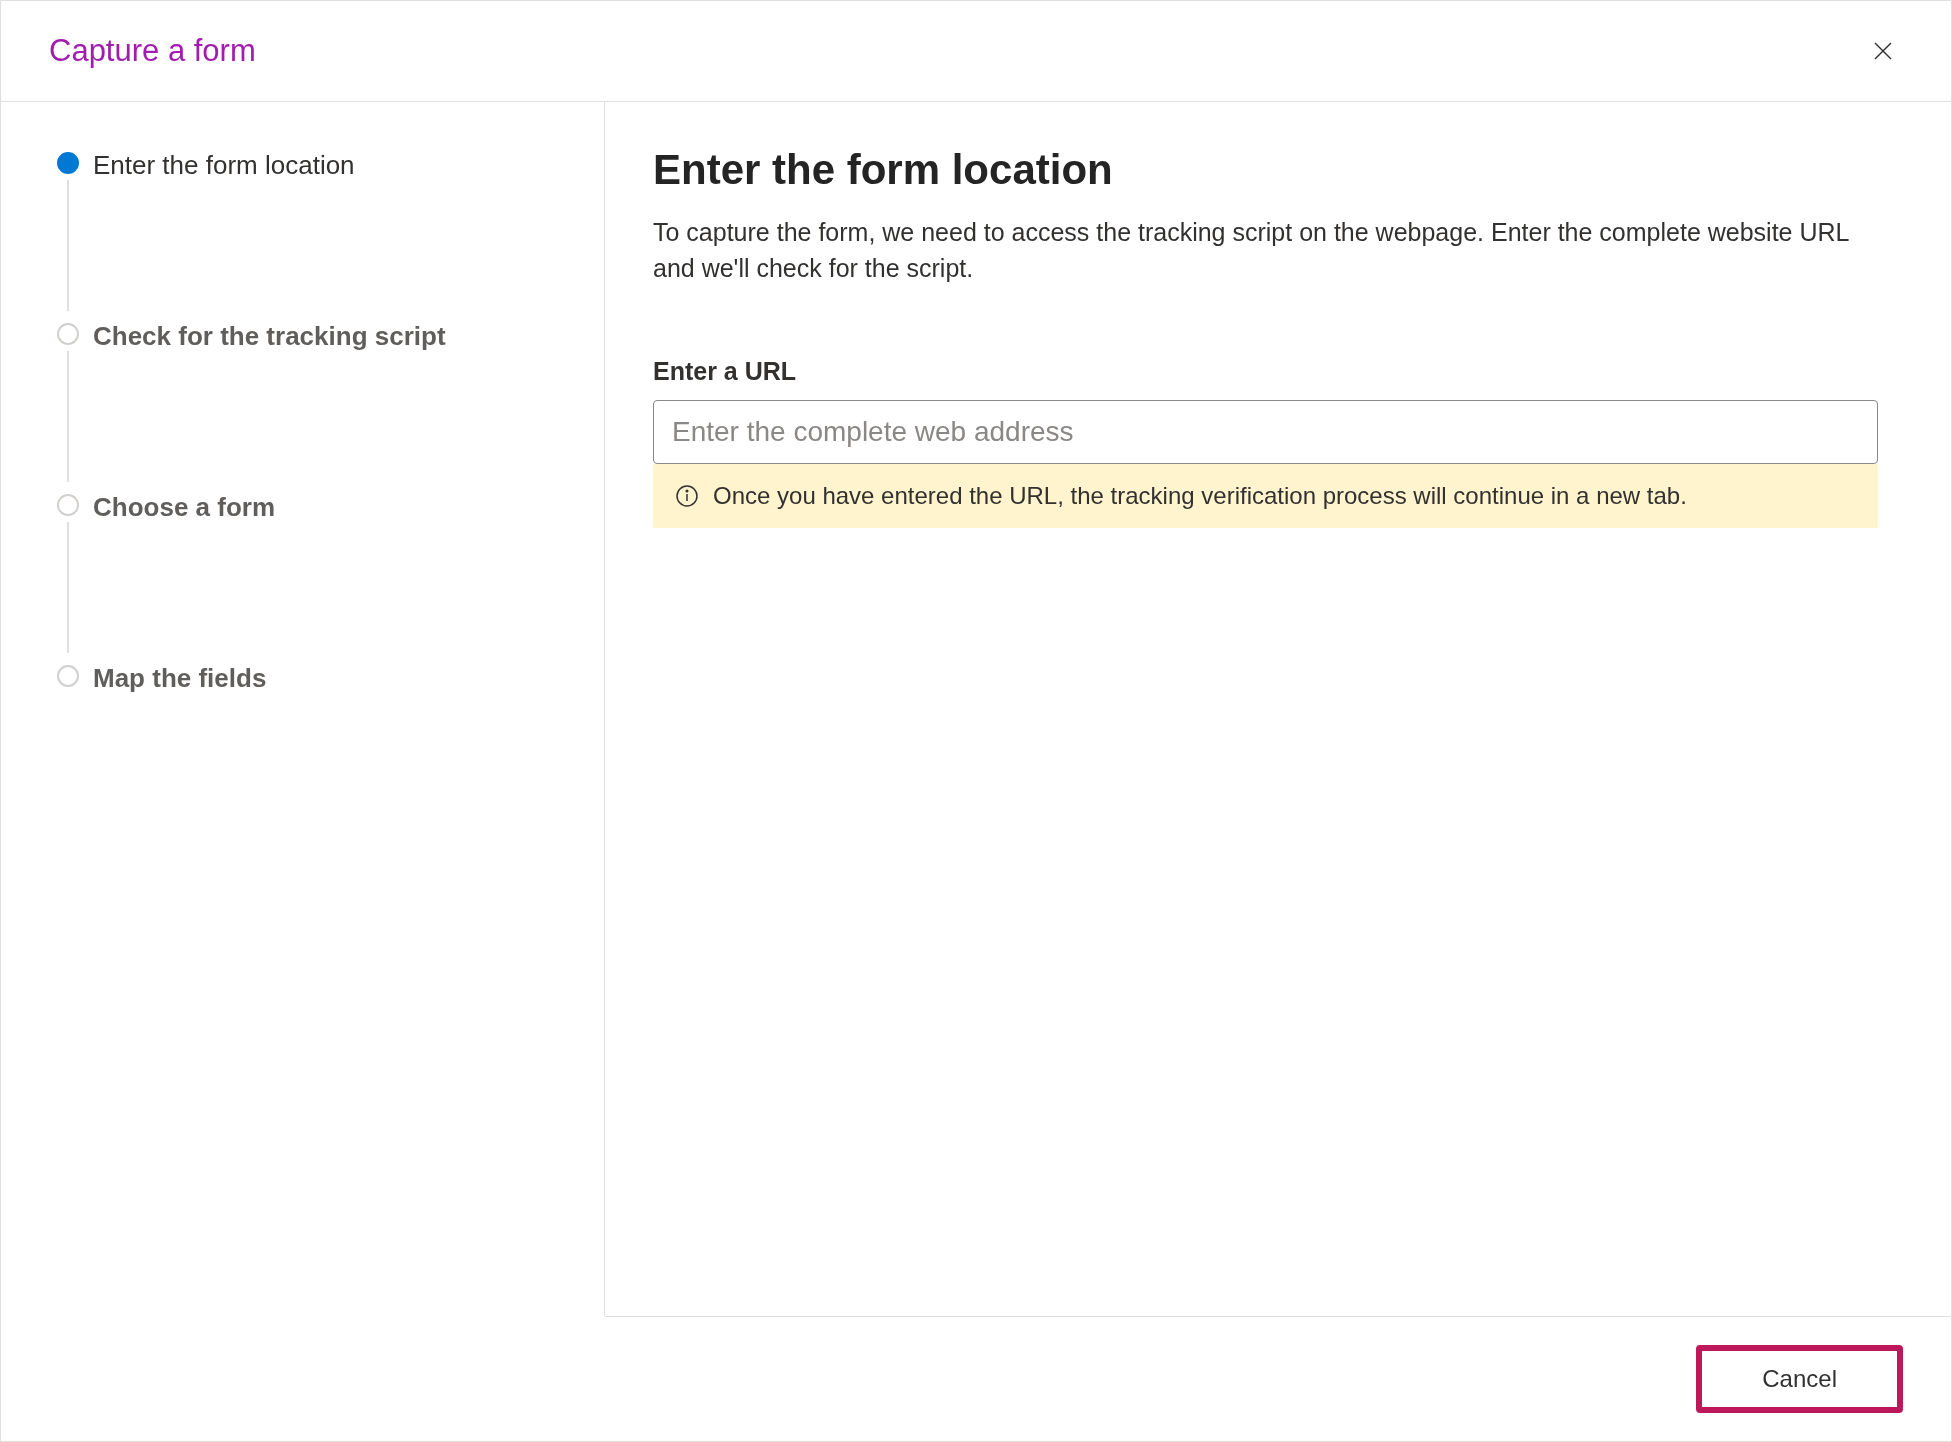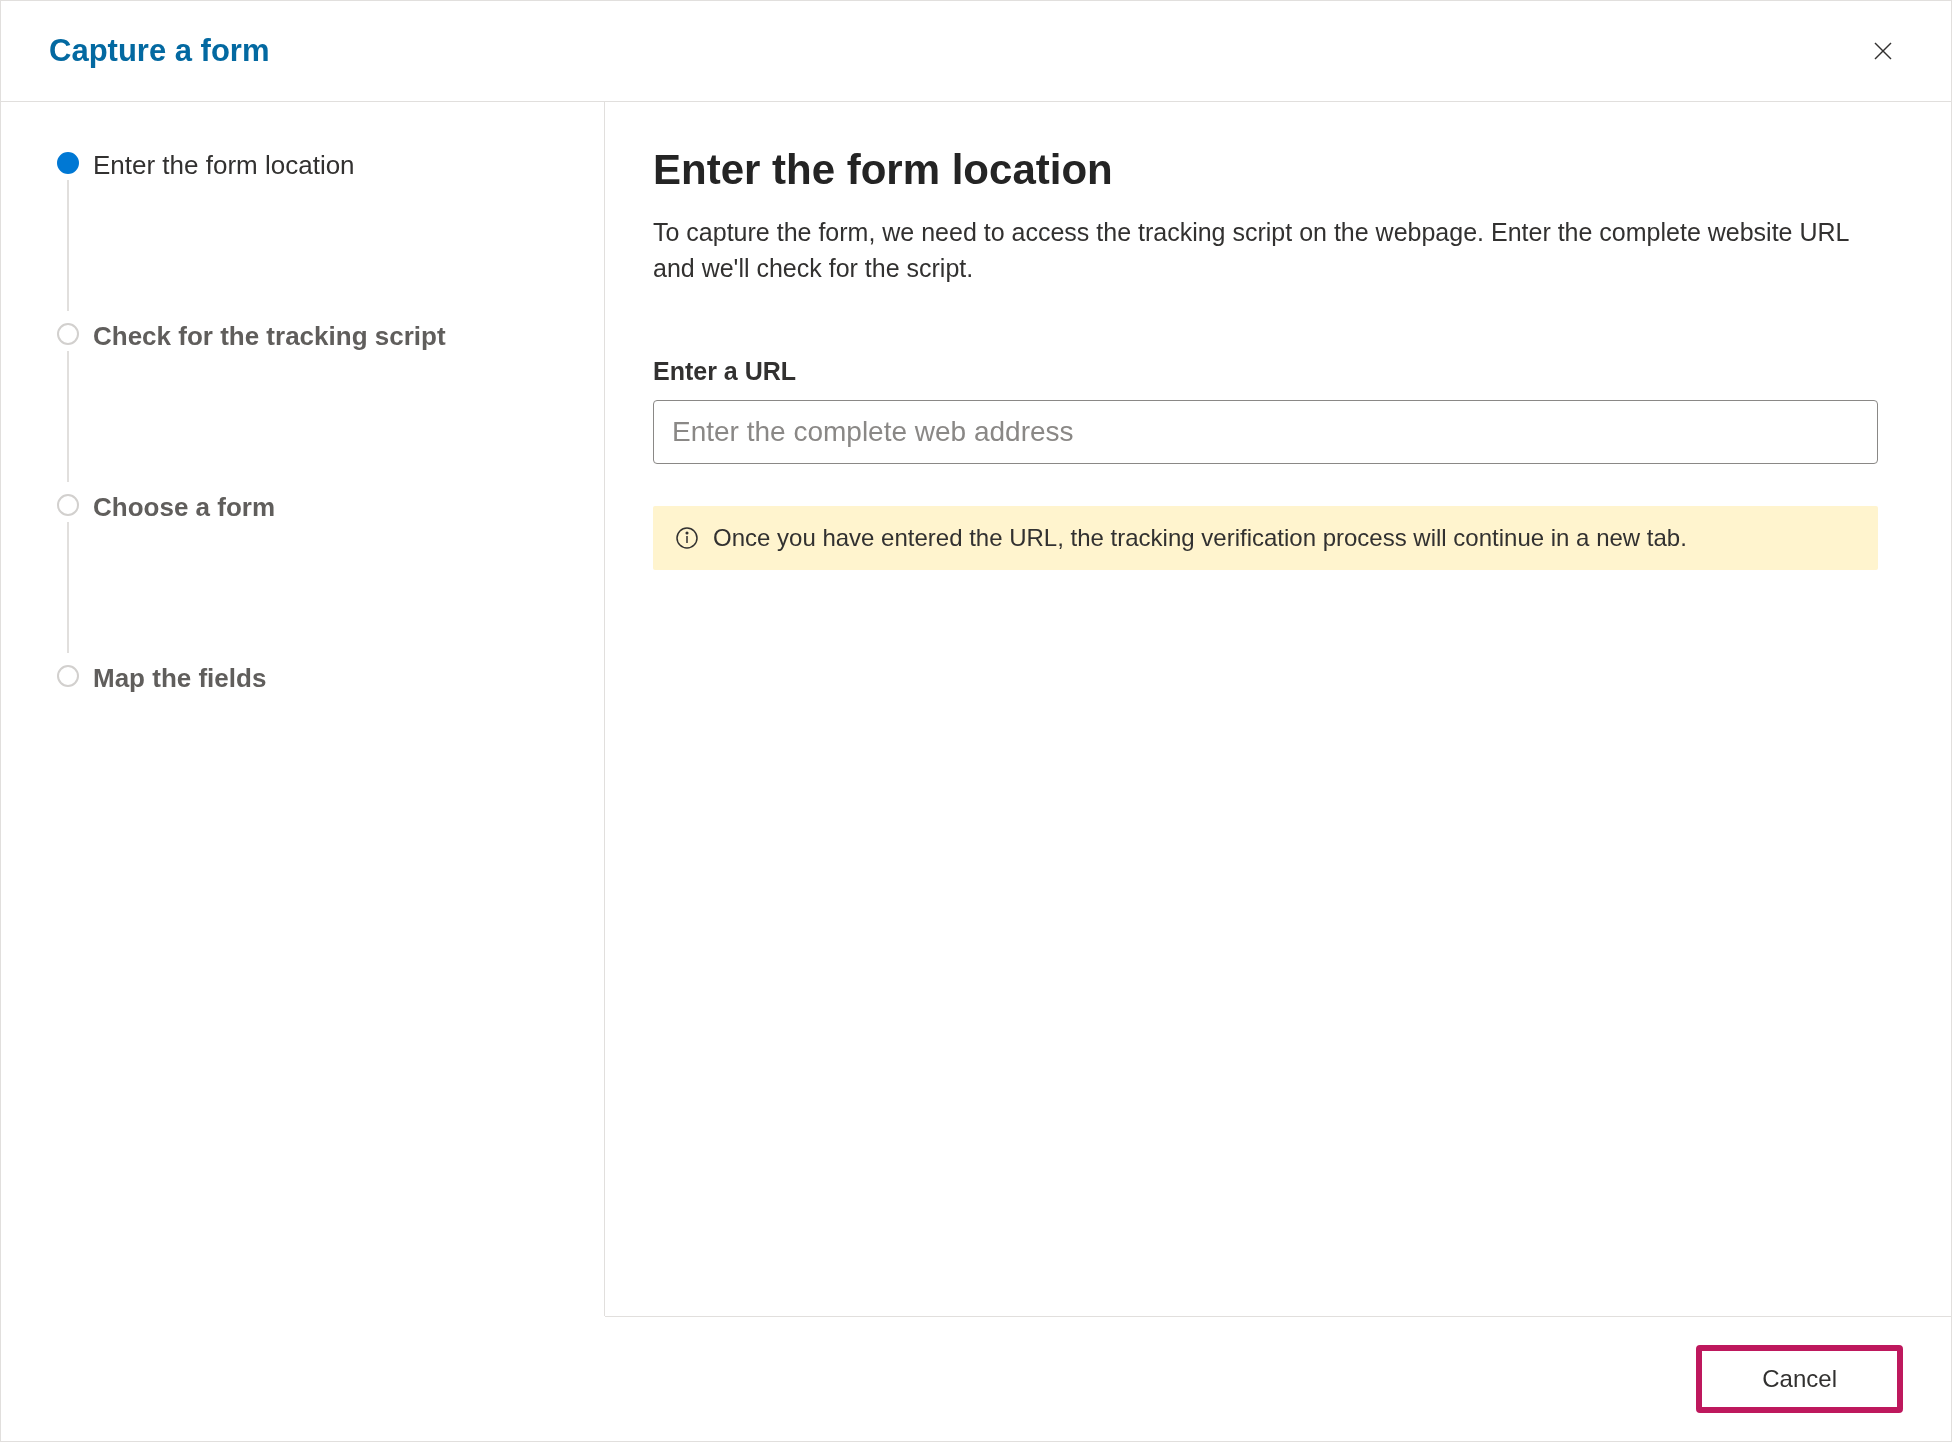--- a/index.html
+++ b/index.html
@@ -24,22 +24,22 @@
     }
     .dialog-header {
       display: flex;
       justify-content: space-between;
       align-items: center;
       padding: 30px 48px 30px 48px;
       border-bottom: 1px solid #e1dfdd;
     }
     .dialog-title {
       font-size: 31px;
-      font-weight: 700;
-      color: #0369a1;
+      font-weight: 400;
+      color: #a21caf;
       text-align: center;
     }
     .close-btn {
       background: none;
       border: none;
       cursor: pointer;
       padding: 8px;
       display: flex;
       align-items: center;
       justify-content: center;
@@ -139,21 +139,20 @@
       font-size: 28px;
       border: 1px solid #8a8886;
       border-radius: 4px;
       font-family: inherit;
       color: #323130;
     }
     .url-input::placeholder {
       color: #8a8886;
     }
     .info-bar {
-      margin-top: 42px;
       max-width: 1225px;
       background: #fff4ce;
       padding: 18px 22px;
       display: flex;
       align-items: center;
       gap: 14px;
       border-radius: 2px;
     }
     .info-icon {
       flex-shrink: 0;

